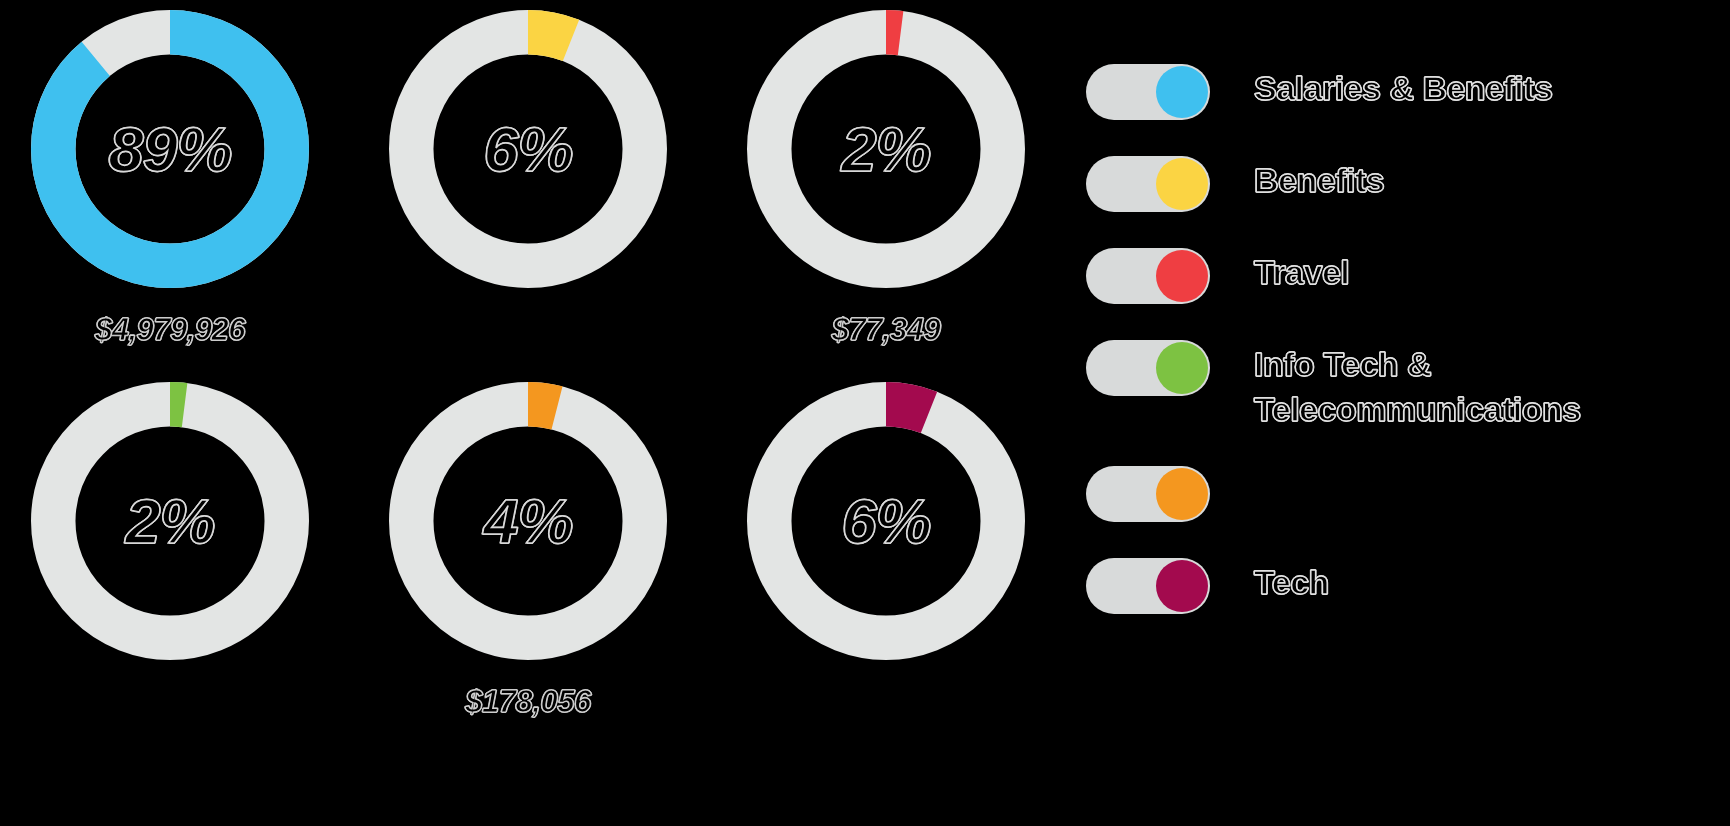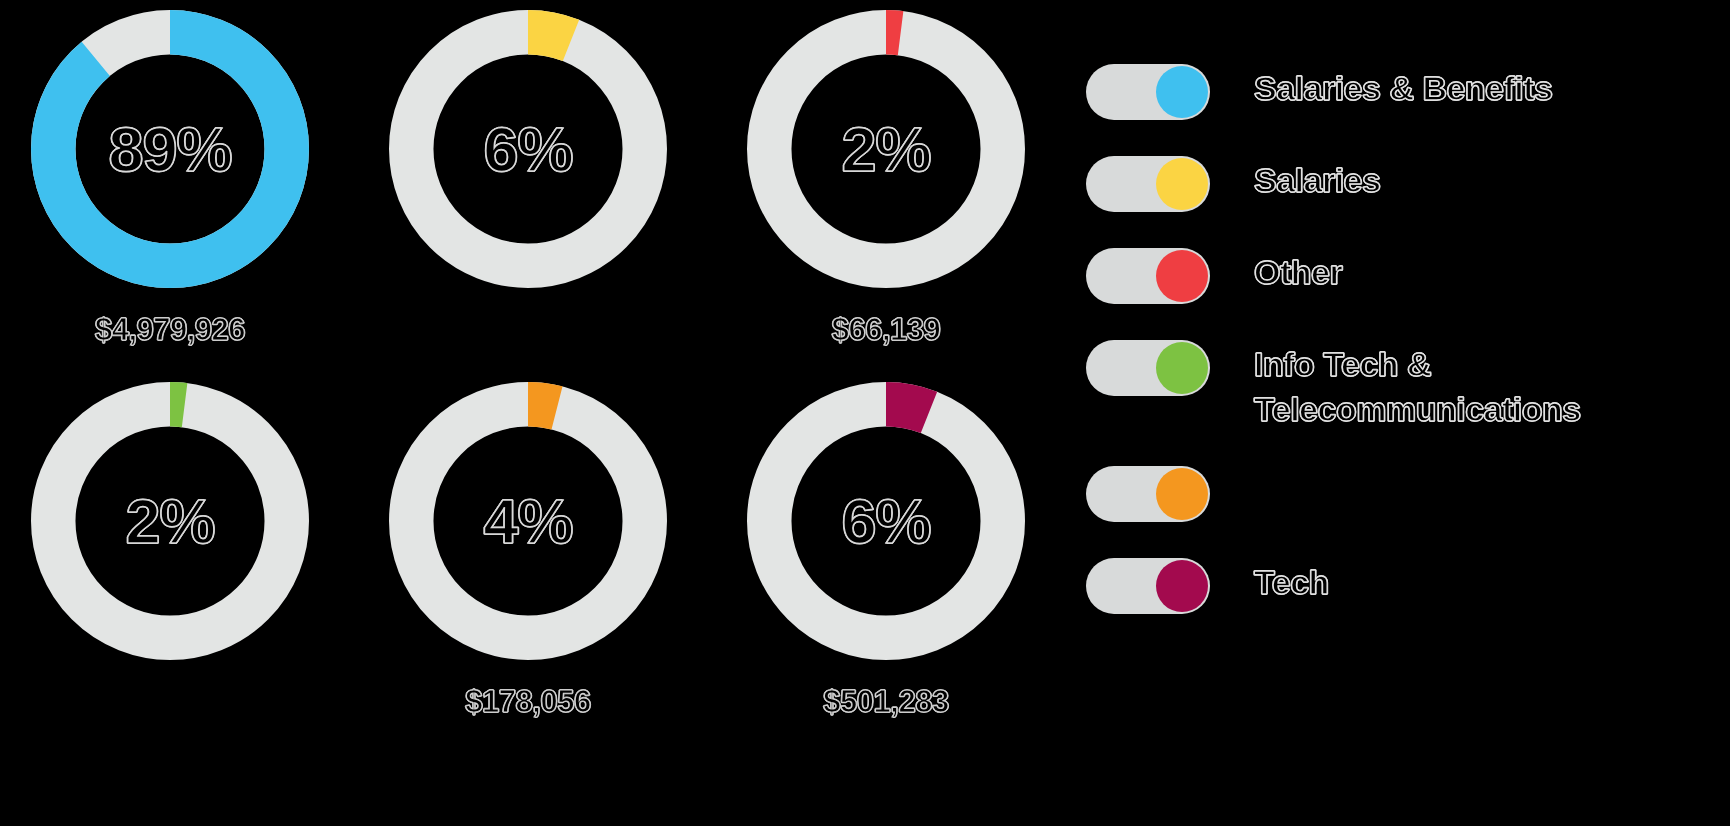--- a/index.html
+++ b/index.html
@@ -27,20 +27,21 @@
     left: 0px;
     top: 0px;
     width: 1070px;
     height: 760px;
   }
 
   .donut-cell {
     position: absolute;
     width: 340px;
     height: 370px;
+    font-style: italic;
   }
   .donut-cell.c0 { left: 0px;   top: 0px;   }
   .donut-cell.c1 { left: 358px; top: 0px;   }
   .donut-cell.c2 { left: 716px; top: 0px;   }
   .donut-cell.c3 { left: 0px;   top: 372px; }
   .donut-cell.c4 { left: 358px; top: 372px; }
   .donut-cell.c5 { left: 716px; top: 372px; }
 
   .donut-wrap {
     position: relative;
@@ -179,21 +180,21 @@
     <div class="donut-cell c2">
       <div class="donut-wrap">
         <svg class="donut-svg" viewBox="0 0 100 100">
           <circle class="track" cx="50" cy="50" r="42" fill="none" stroke="#e3e5e4" stroke-width="16"></circle>
           <circle class="arc" cx="50" cy="50" r="42" fill="none" stroke-width="16" transform="rotate(-90 50 50)" stroke-dasharray="5.277875658030853 258.6159072435118" stroke="#EF3E42"></circle>
         </svg>
         <div class="donut-center">
           <span class="pct-text">2%</span>
         </div>
       </div>
-      <div class="amount-text">$66,139</div>
+      <div class="amount-text">$77,349</div>
     </div>
 
     <div class="donut-cell c3">
       <div class="donut-wrap">
         <svg class="donut-svg" viewBox="0 0 100 100">
           <circle class="track" cx="50" cy="50" r="42" fill="none" stroke="#e3e5e4" stroke-width="16"></circle>
           <circle class="arc" cx="50" cy="50" r="42" fill="none" stroke-width="16" transform="rotate(-90 50 50)" stroke-dasharray="5.277875658030853 258.6159072435118" stroke="#7DC242"></circle>
         </svg>
         <div class="donut-center">
           <span class="pct-text">2%</span>
@@ -217,46 +218,45 @@
     <div class="donut-cell c5">
       <div class="donut-wrap">
         <svg class="donut-svg" viewBox="0 0 100 100">
           <circle class="track" cx="50" cy="50" r="42" fill="none" stroke="#e3e5e4" stroke-width="16"></circle>
           <circle class="arc" cx="50" cy="50" r="42" fill="none" stroke-width="16" transform="rotate(-90 50 50)" stroke-dasharray="15.833626974092558 248.06015592745007" stroke="#A30A4E"></circle>
         </svg>
         <div class="donut-center">
           <span class="pct-text">6%</span>
         </div>
       </div>
-      <div class="amount-text">$501,283</div>
     </div>
 
   </div>
 
   <div class="legend">
 
     <div class="legend-item">
       <div class="toggle">
         <div class="knob" style="background: rgb(63, 192, 239);"></div>
       </div>
       <div class="legend-label">Salaries &amp; Benefits</div>
     </div>
 
     <div class="legend-item">
       <div class="toggle">
         <div class="knob" style="background: rgb(251, 212, 67);"></div>
       </div>
-      <div class="legend-label">Salaries</div>
+      <div class="legend-label">Benefits</div>
     </div>
 
     <div class="legend-item">
       <div class="toggle">
         <div class="knob" style="background: rgb(239, 62, 66);"></div>
       </div>
-      <div class="legend-label">Other</div>
+      <div class="legend-label">Travel</div>
     </div>
 
     <div class="legend-item">
       <div class="toggle">
         <div class="knob" style="background: rgb(125, 194, 66);"></div>
       </div>
       <div class="legend-label">Info Tech &amp; Telecommunications</div>
     </div>
 
     <div class="legend-item">

